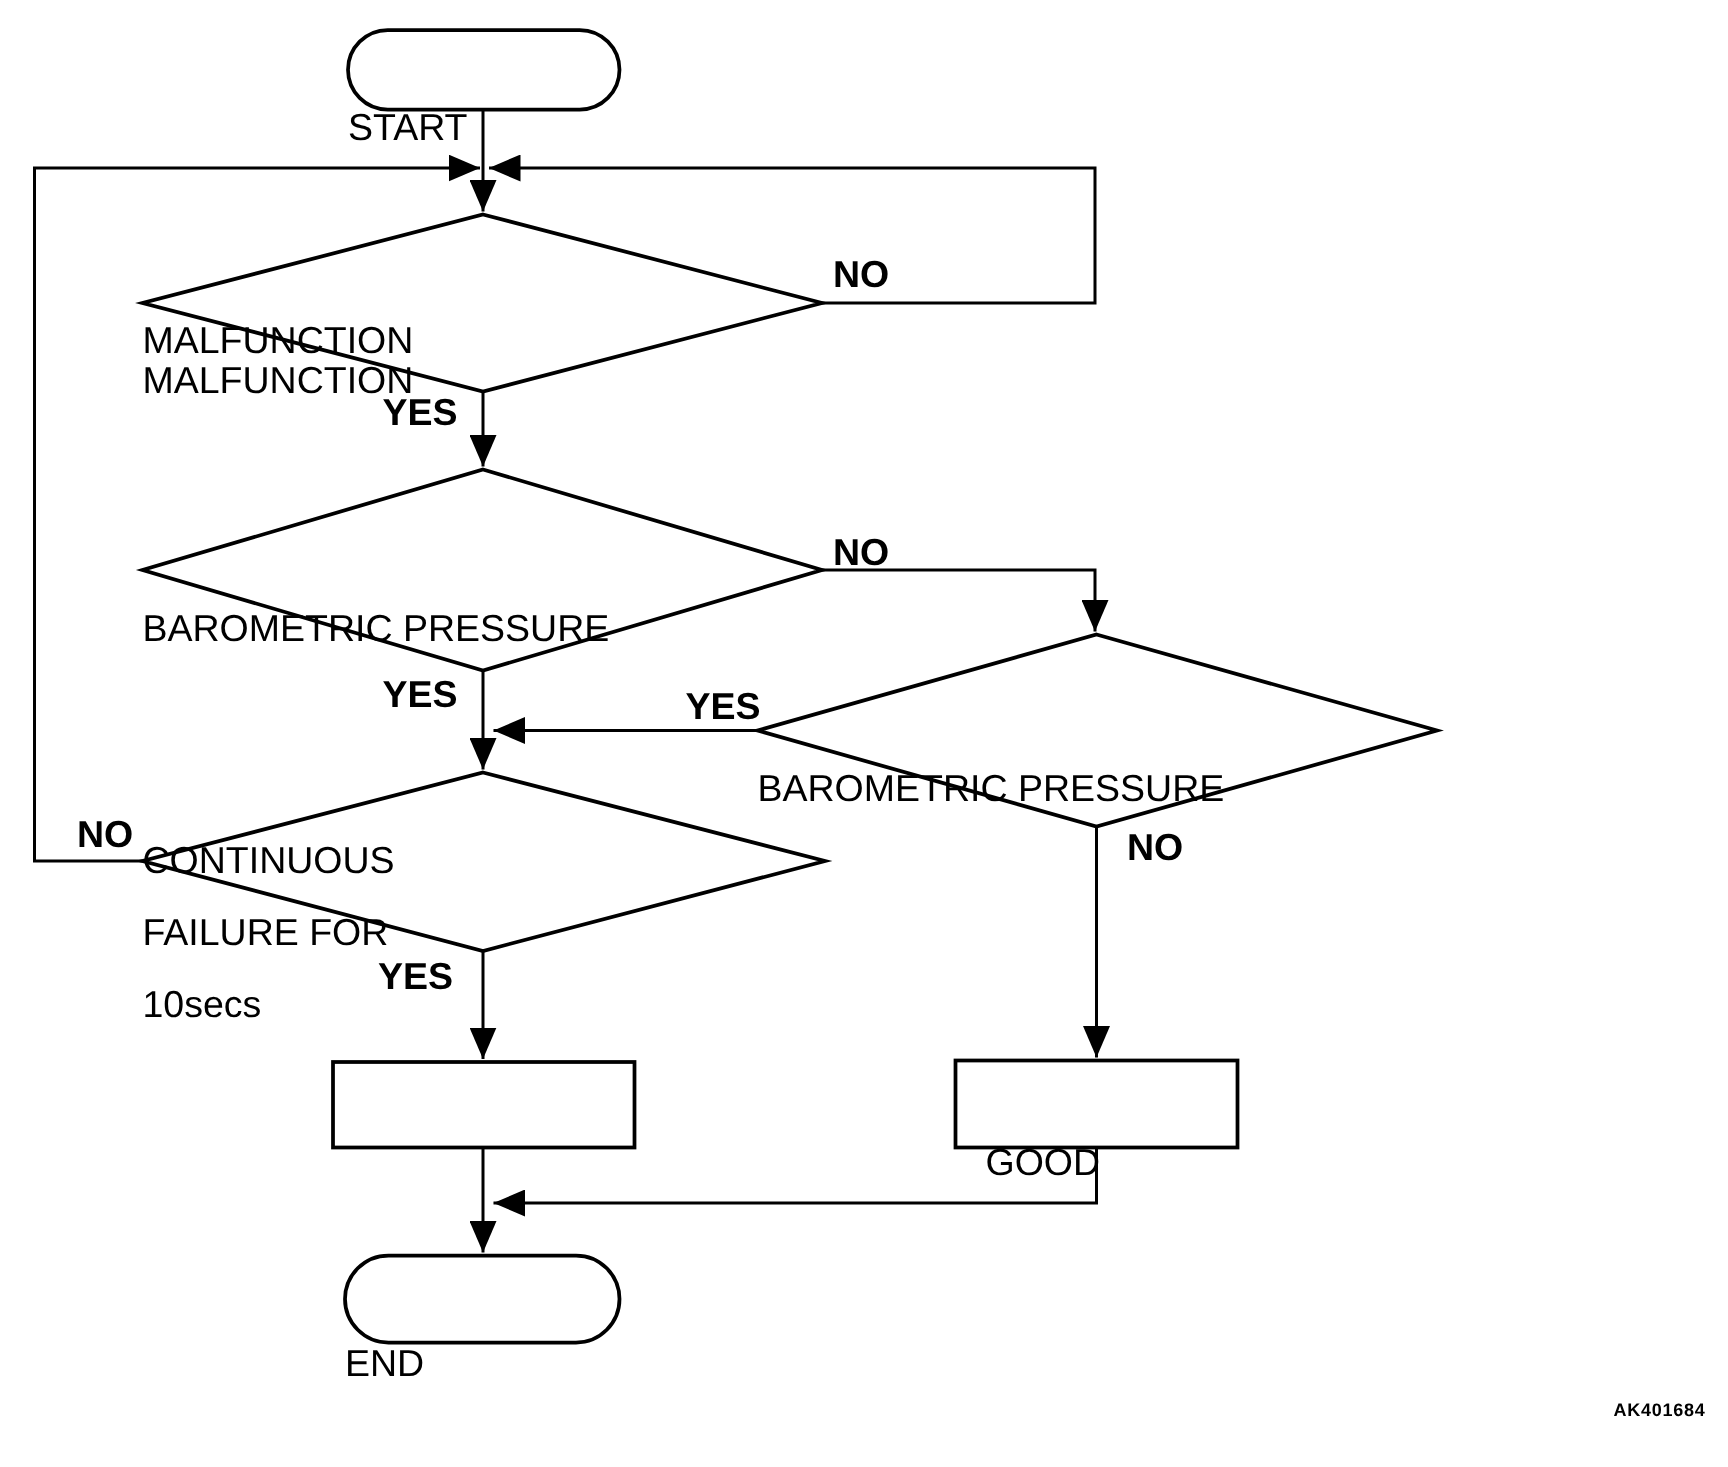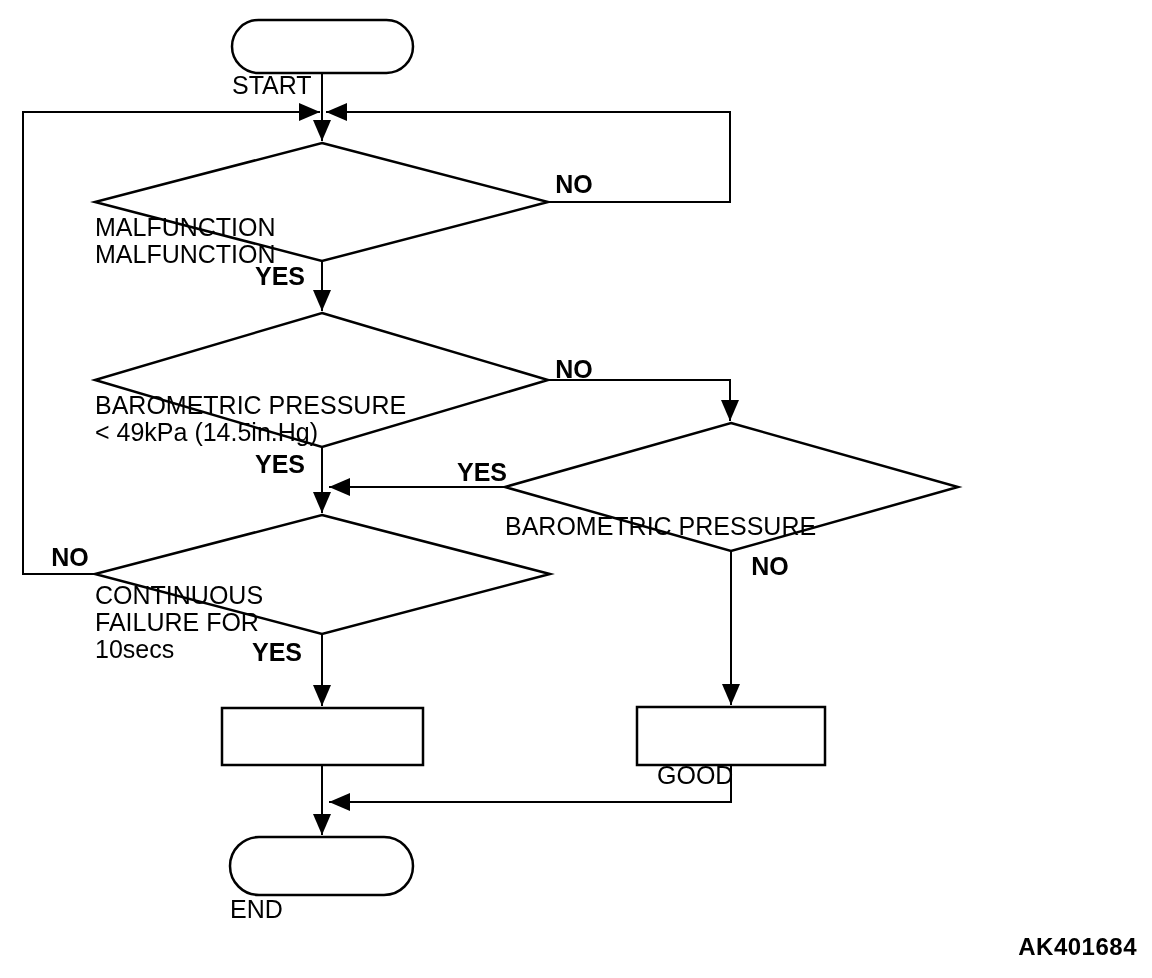--- a/index.html
+++ b/index.html
@@ -42,21 +42,21 @@
     transform: translate(-50%, -50%);
     font-size: 25px;
     line-height: 25px;
     white-space: nowrap;
     font-weight: bold;
   }
   .figure-code {
     position: absolute;
     right: 15px;
     top: 933px;
-    font-size: 24px;
+    font-size: 12px;
     font-weight: bold;
     letter-spacing: 0.5px;
   }
 </style>
 </head>
 <body>
 
 <div class="canvas">
 
   <svg class="lines-layer" width="1152" height="978" viewBox="0 0 1152 978">
@@ -92,28 +92,27 @@
     <div>START</div>
   </div>
 
   <div class="node-label" style="left:95px; top:143px; width:453px; height:118px;">
     <div>MALFUNCTION</div>
     <div>MALFUNCTION</div>
   </div>
 
   <div class="node-label" style="left:95px; top:313px; width:453px; height:134px;">
     <div>BAROMETRIC PRESSURE</div>
-    <div>&lt; 49kPa (14.5in.Hg)</div>
   </div>
 
   <div class="node-label" style="left:505px; top:423px; width:453px; height:128px;">
     <div>BAROMETRIC PRESSURE</div>
   </div>
 
-  <div class="node-label pad-down" style="left:95px; top:515px; width:455px; height:119px;">
+  <div class="node-label pad-down" style="left:95px; top:515px; width:455px; height:119px;gap:21px;">
     <div>CONTINUOUS</div>
     <div>FAILURE FOR</div>
     <div>10secs</div>
   </div>
 
 
   <div class="node-label" style="left:637px; top:707px; width:216px; height:58px;padding-left:20px;">
     <div>GOOD</div>
   </div>
 

